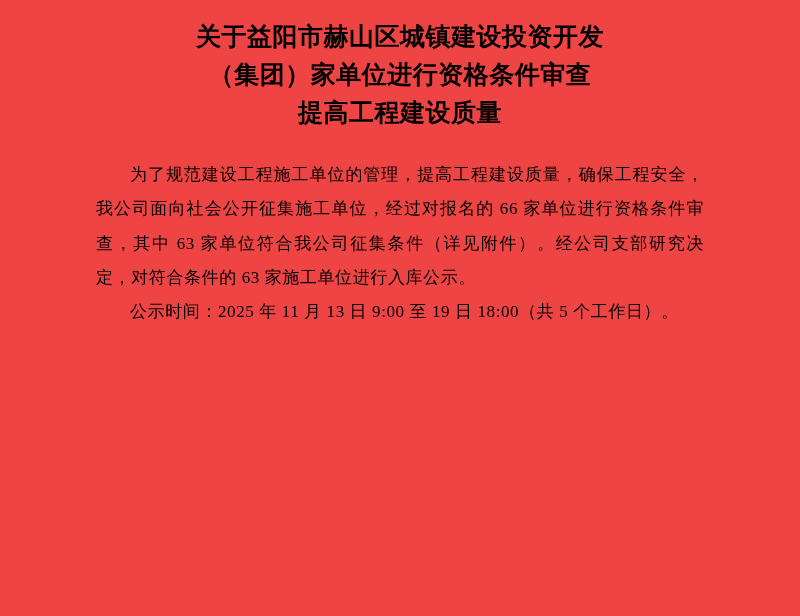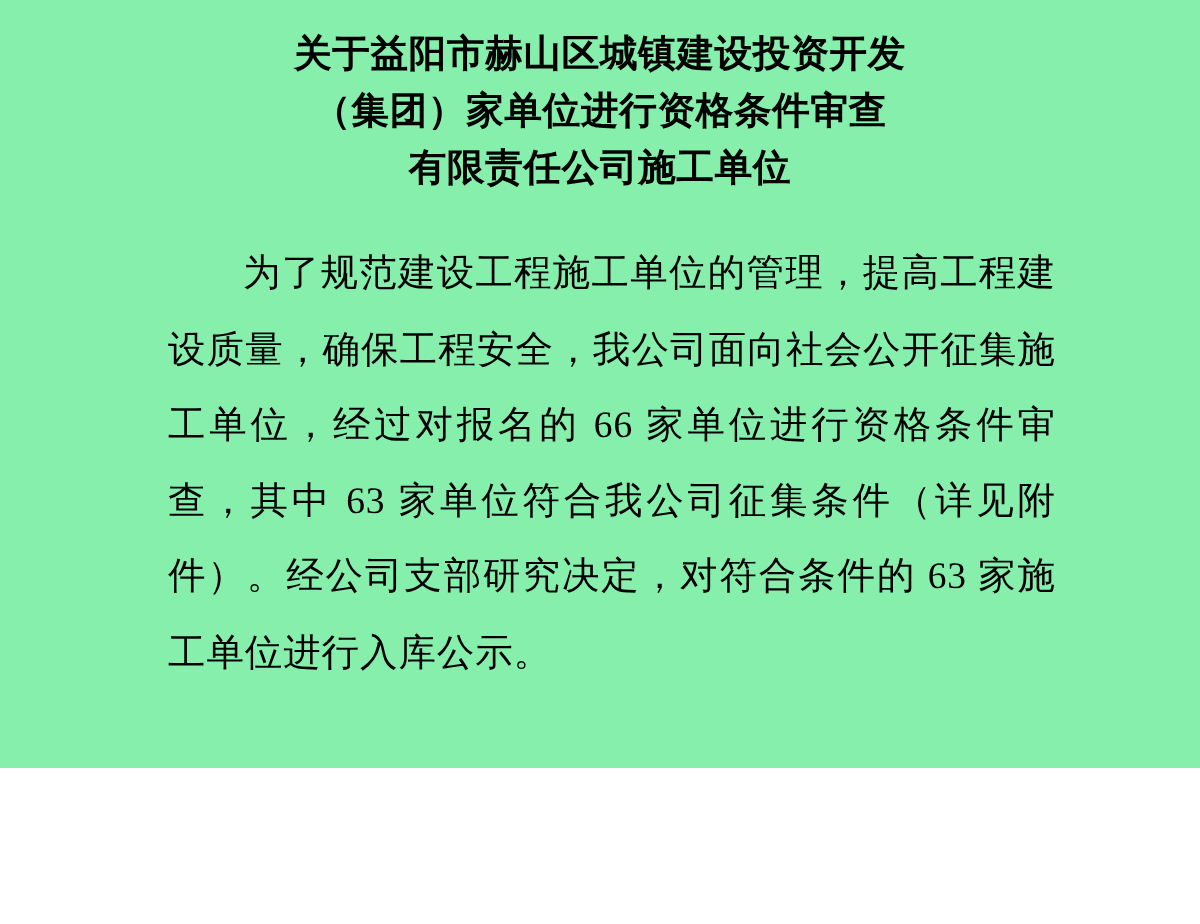--- a/index.html
+++ b/index.html
@@ -10,62 +10,63 @@
     width: 800px;
     height: 616px;
     background: #ffffff;
     font-family: "Liberation Serif", "DejaVu Serif", serif;
     color: #000000;
     overflow: hidden;
   }
   .page {
     position: relative;
     width: 800px;
-    height: 512px;
+    height: 616px;
     box-sizing: border-box;
     padding: 0;
-    background: #86efac;
+    background: #ef4444;
   }
   .doc-title {
     margin: 0;
     padding-top: 18px;
     text-align: center;
     font-size: 25px;
     font-weight: bold;
     line-height: 1.52;
     letter-spacing: 0.5px;
     color: #000000;
   }
   .doc-title .title-line {
     display: block;
     white-space: nowrap;
   }
   .body-block {
     margin: 0;
     padding: 26px 96px 0 96px;
   }
   .para {
-    margin: 0 0 0 16px;
-    font-size: 25px;
+    margin: 0 0 0 0;
+    font-size: 17px;
     line-height: 2.02;
     text-align: justify;
     text-justify: inter-ideograph;
     text-indent: 2em;
     letter-spacing: 0.6px;
     color: #000000;
   }
 </style>
 </head>
 <body>
 
 <div class="page">
 
   <h1 class="doc-title">
     <span class="title-line">关于益阳市赫山区城镇建设投资开发</span>
     <span class="title-line">（集团）家单位进行资格条件审查</span>
-    <span class="title-line">有限责任公司施工单位</span>
+    <span class="title-line">提高工程建设质量</span>
   </h1>
 
   <div class="body-block">
     <p class="para">为了规范建设工程施工单位的管理，提高工程建设质量，确保工程安全，我公司面向社会公开征集施工单位，经过对报名的 66 家单位进行资格条件审查，其中 63 家单位符合我公司征集条件（详见附件）。经公司支部研究决定，对符合条件的 63 家施工单位进行入库公示。</p>
+    <p class="para">公示时间：2025 年 11 月 13 日 9:00 至 19 日 18:00（共 5 个工作日）。</p>
   </div>
 
 </div>
 
 </body></html>

